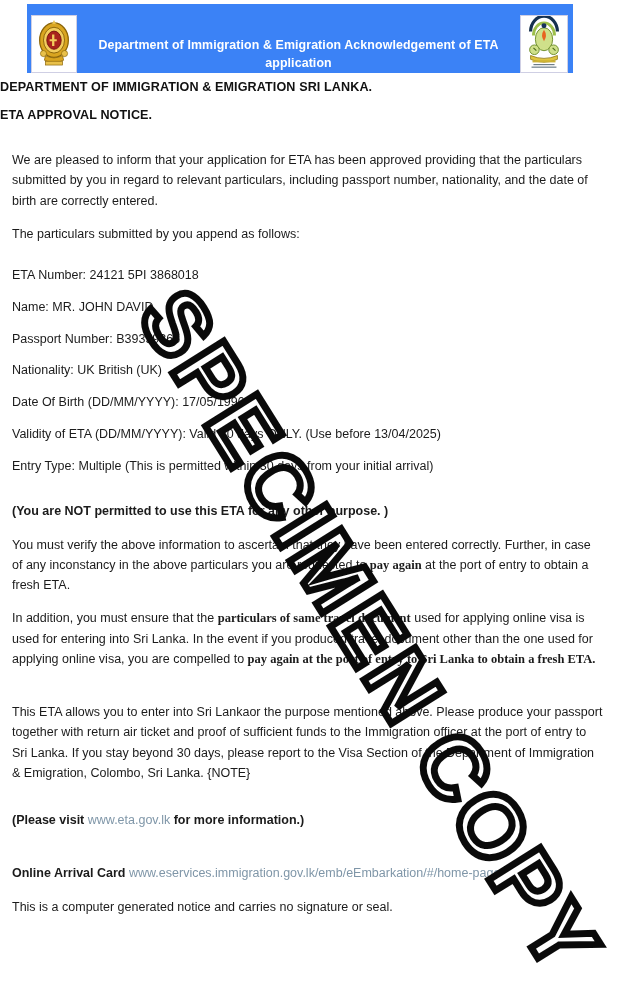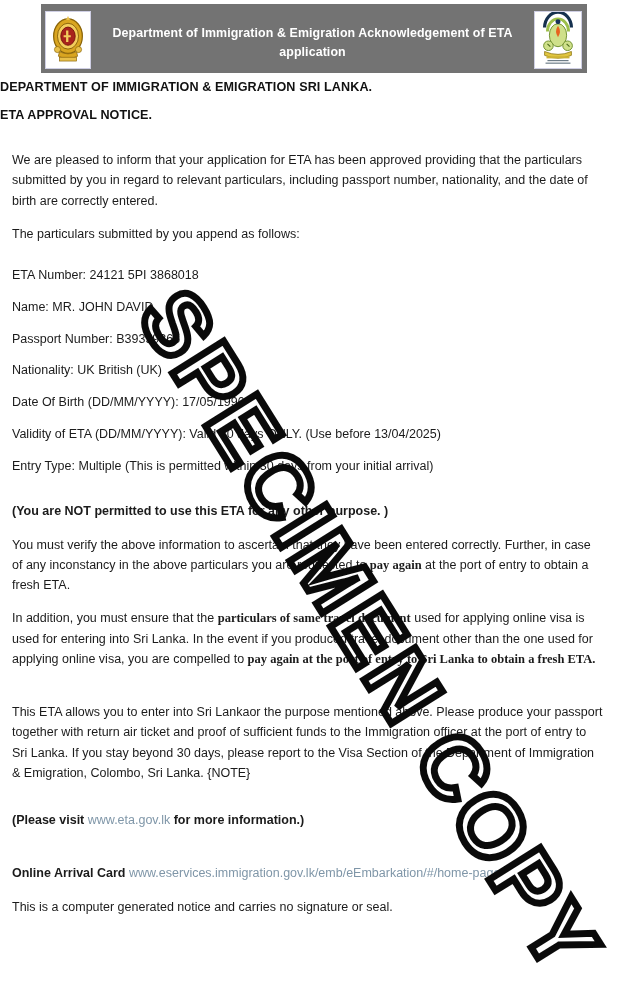--- a/index.html
+++ b/index.html
@@ -20,28 +20,28 @@
     position: relative;
     width: 627px;
     height: 981px;
     background: #fff;
     overflow: hidden;
   }
 
   
   .header-band {
     position: absolute;
-    left: 41px;
+    left: 27px;
     top: 4px;
     width: 546px;
     height: 69px;
-    background: #737373;
+    background: #3b82f6;
     box-sizing: border-box;
     display: flex;
-    align-items: center;
+    align-items: flex-end;
   }
   .emblem-box {
     background: #ffffff;
     border: 1px solid #cfcfe4;
     box-sizing: border-box;
     display: flex;
     align-items: center;
     justify-content: center;
     overflow: hidden;
   }

